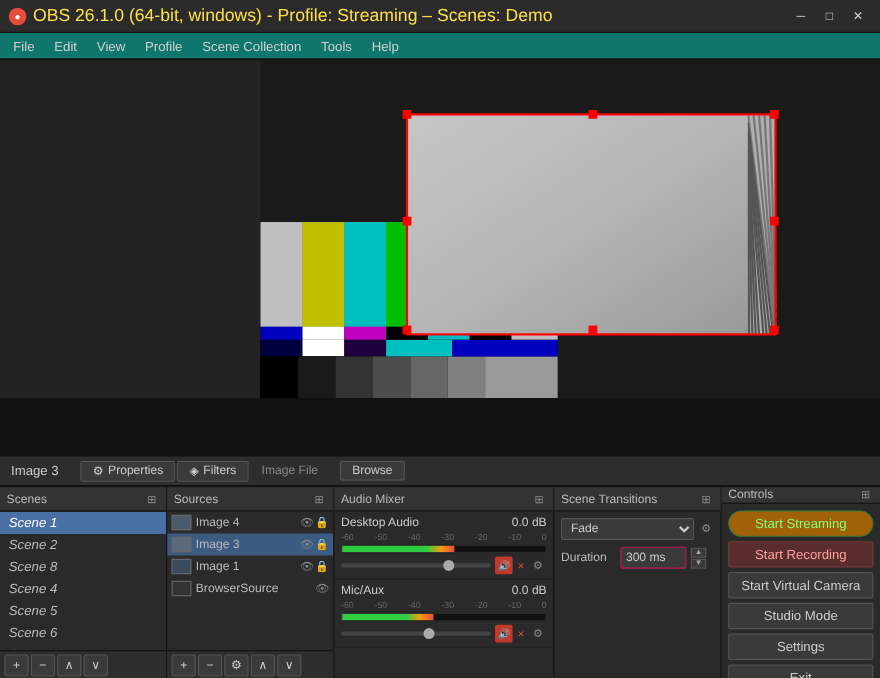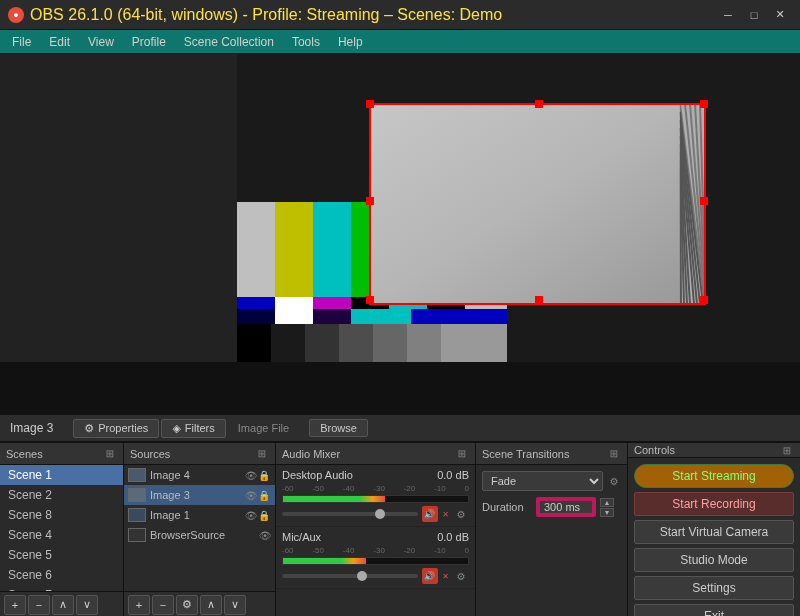--- a/index.html
+++ b/index.html
@@ -168,34 +168,35 @@
       display: flex;
       align-items: center;
       justify-content: center;
       cursor: pointer;
       color: #888;
       font-size: 10px;
     }
 
     
     .scenes-panel {
-      width: 124px;
+      width: 152px;
       border-right: 1px solid #111;
       display: flex;
       flex-direction: column;
     }
     .scene-list {
       flex: 1;
       overflow-y: auto;
     }
     .scene-item {
       padding: 3px 8px;
       cursor: pointer;
       font-size: 12px;
       color: #bbb;
+      font-style: italic;
     }
     .scene-item.active { background: #4a6fa5; color: white; }
     .panel-footer {
       height: 26px;
       background: #2d2d2d;
       display: flex;
       align-items: center;
       padding: 0 4px;
       gap: 2px;
       border-top: 1px solid #111;
@@ -381,21 +382,21 @@
     }
     .duration-label {
       font-size: 11px;
       color: #bbb;
       width: 50px;
     }
     .duration-input {
       width: 60px;
       height: 20px;
       background: #3a3a3a;
-      border: 4px solid #be185d;
+      border: 1px solid #be185d;
       color: #ccc;
       font-size: 11px;
       padding: 0 4px;
       border-radius: 2px;
     }
     .spin-btns {
       display: flex;
       flex-direction: column;
       gap: 1px;
     }

